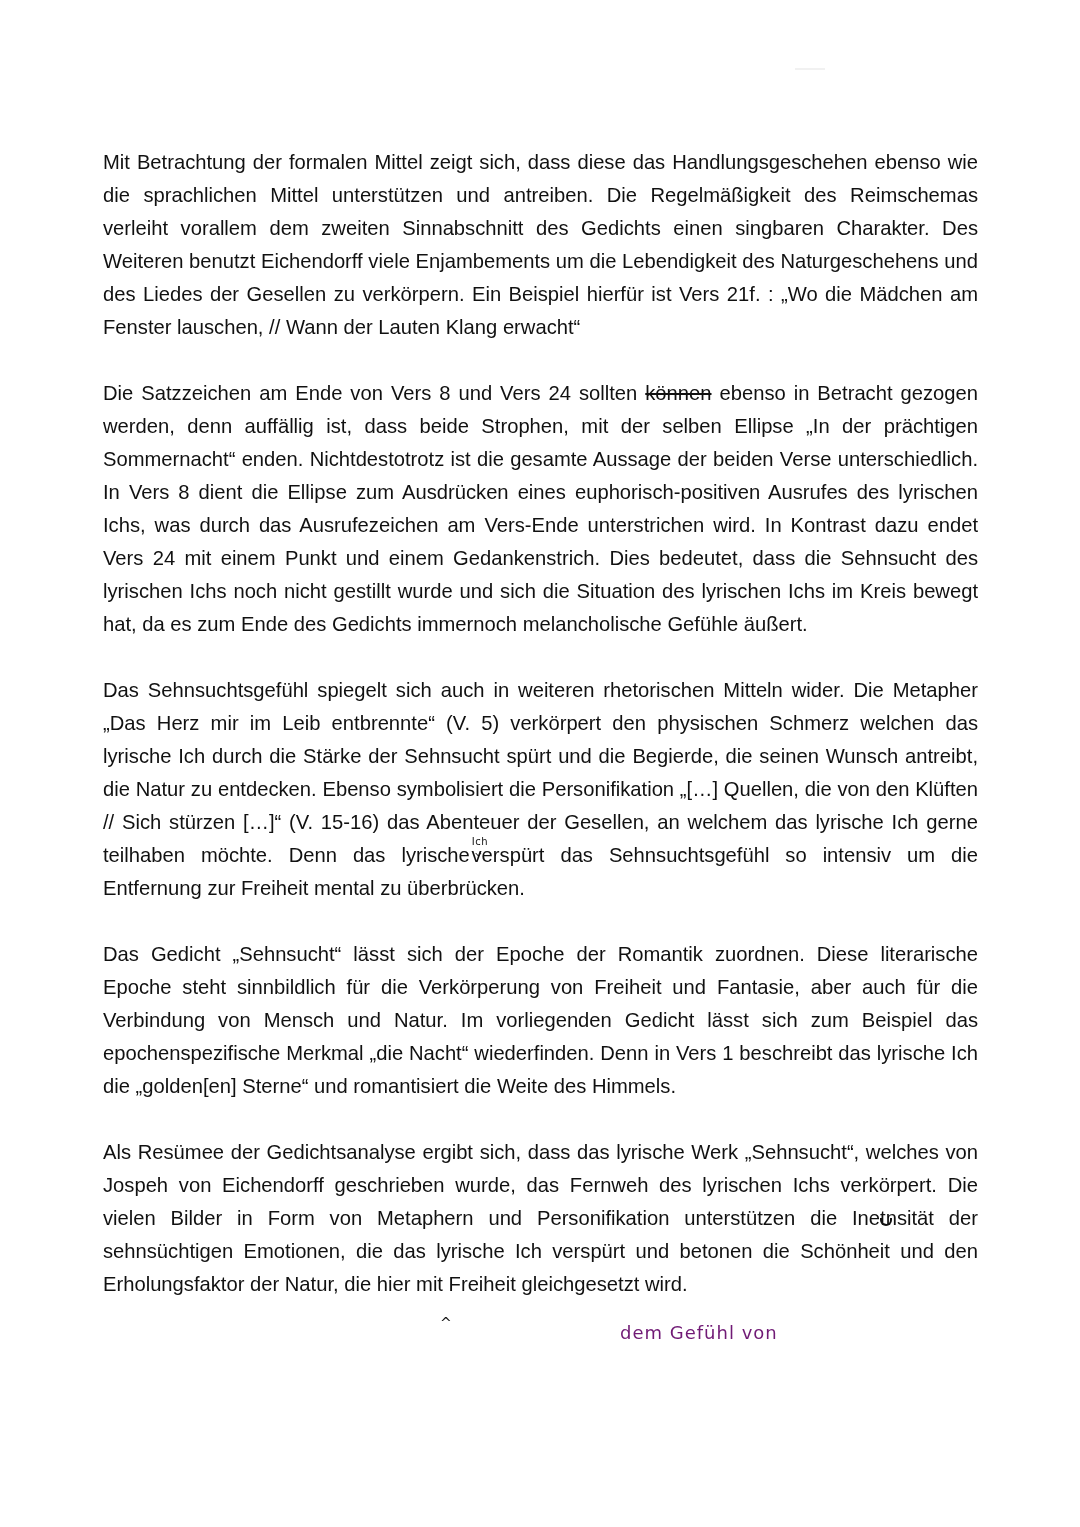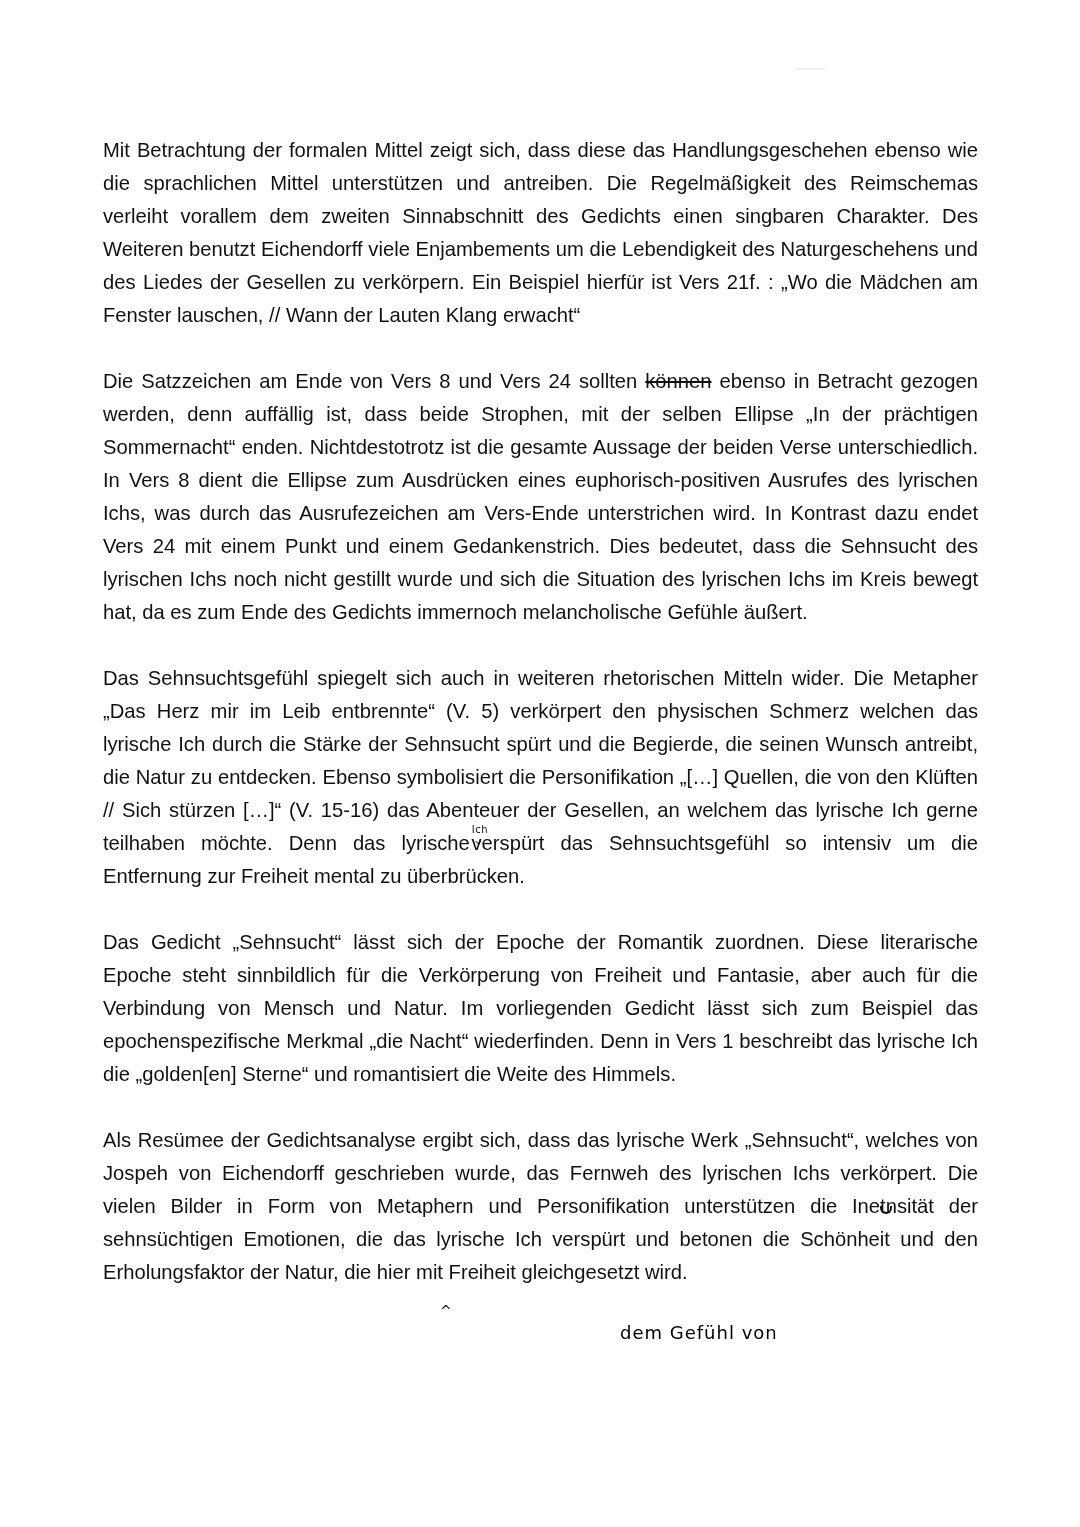--- a/index.html
+++ b/index.html
@@ -17,21 +17,21 @@
       position: absolute;
       left: 103px;
       top: 134px;
       width: 875px;
       font-family: "Liberation Sans", sans-serif;
       font-size: 20.2px;
       line-height: 33px;
       color: #111111;
     }
     .para {
-      margin: 0 0 33px 0;
+      margin: 12px 0 33px 0;
       text-align: justify;
       text-align-last: left;
       hyphens: manual;
     }
     .strike {
       text-decoration: line-through;
       text-decoration-thickness: 2px;
     }
     .insert-wrap {
       position: relative;
@@ -70,21 +70,21 @@
       font-size: 14px;
       left: -3px;
       top: 16px;
     }
     .hand-note {
       position: absolute;
       left: 620px;
       top: 1322px;
       font-family: "DejaVu Sans", sans-serif;
       font-size: 18px;
-      color: #000000;
+      color: #701a75;
       letter-spacing: 1px;
     }
     .corner-mark {
       position: absolute;
       left: 795px;
       top: 68px;
       width: 30px;
       height: 2px;
       background: #f1f1f1;
     }

